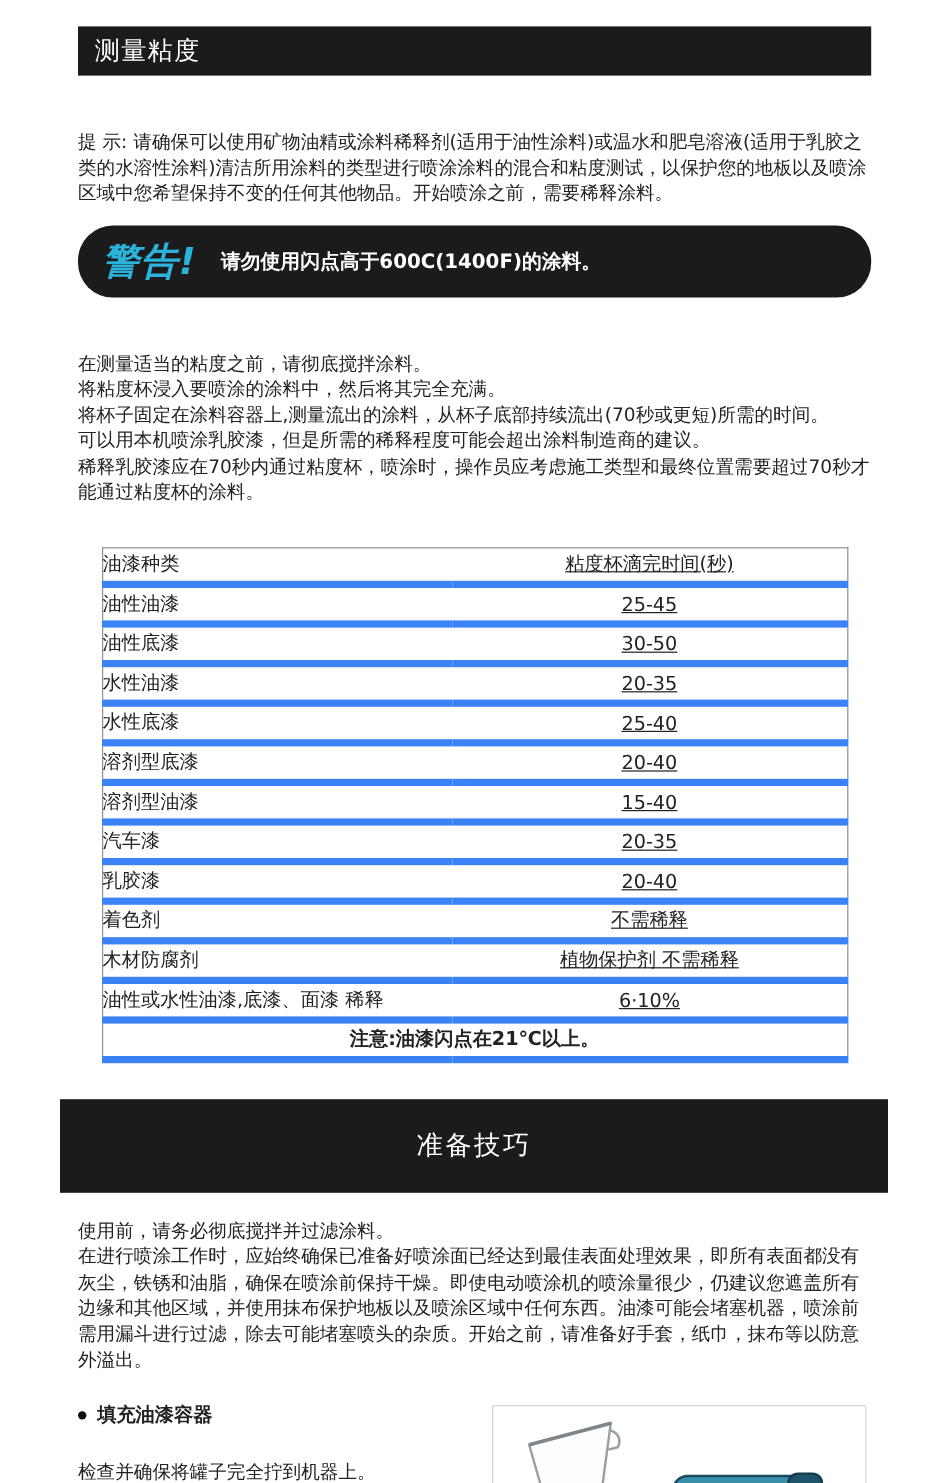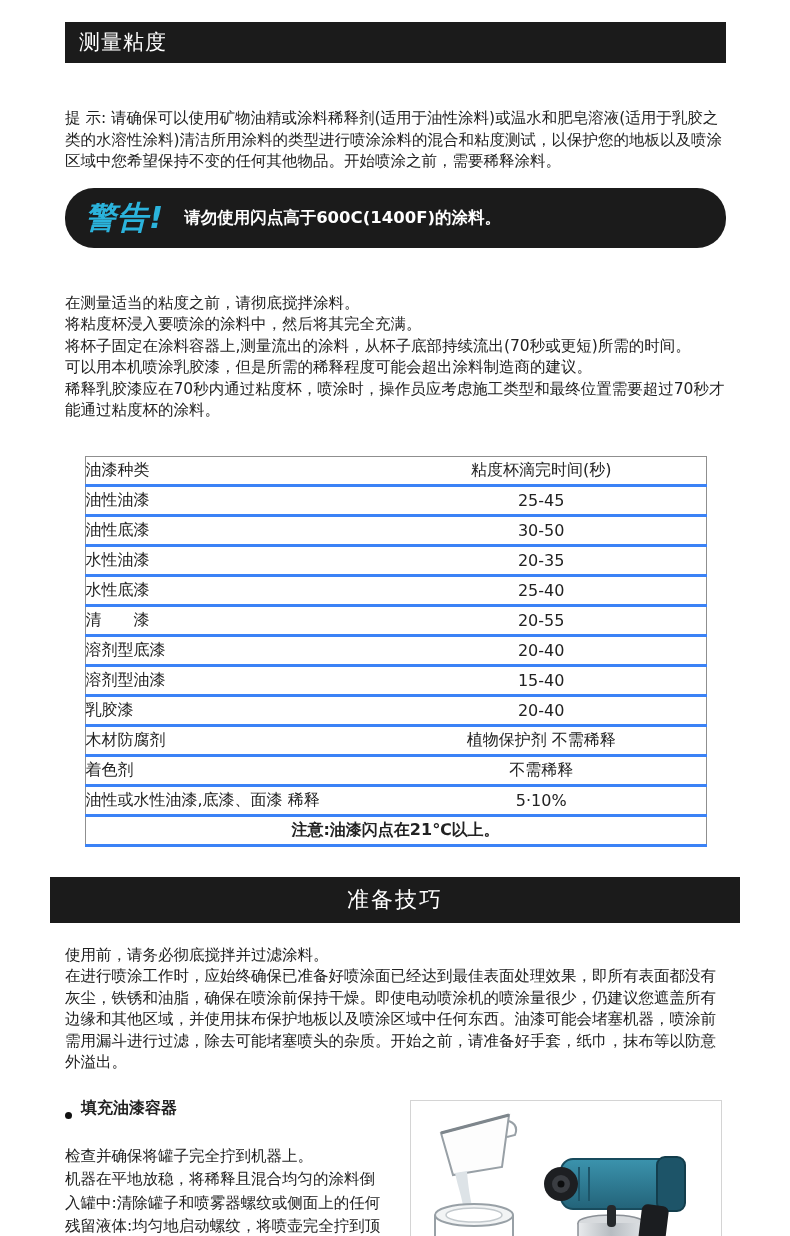--- a/index.html
+++ b/index.html
@@ -22,36 +22,36 @@
   .warning-label {
     color:#2bb3dc; font-size:31px; font-weight:bold; font-style:italic;
     flex:0 0 auto; letter-spacing:1px;
   }
   .warning-lines { font-size:16.5px; font-weight:bold; line-height:26px; }
 
   .vtable {
     width:622px; margin:34px auto 0; border-collapse:collapse;
     font-size:16px; color:#222; border:1px solid #8f8f8f;
   }
-  .vtable tr { border-bottom:3px solid #3b82f6; }
+  .vtable tr { border-bottom:6px solid #3b82f6; }
   .vtable th { font-weight:normal; }
   .vtable th, .vtable td { padding:3px 0; height:27px; }
   .col-type { text-align:left; padding-left:36px; width:47%; }
-  .col-time { text-align:center; }
+  .col-time { text-align:center;text-decoration:underline; }
   .note-cell { text-align:center; font-weight:bold; font-size:16px; }
 
   .bar-center {
     background:#1b1b1b; color:#fff; font-size:22px; text-align:center;
-    padding:8px 0; margin:30px -14px 0 -15px; letter-spacing:2px;
+    padding:24px 0; margin:30px -14px 0 -15px; letter-spacing:2px;
   }
   .prep-body { margin-top:22px; }
 
   .fill-section { display:flex; margin-top:24px; }
   .fill-left { width:335px; flex:0 0 auto; }
-  .bullet-heading { display:flex; align-items:flex-end; font-size:16px; font-weight:bold; }
+  .bullet-heading { display:flex; align-items:center; font-size:16px; font-weight:bold; }
   .bullet-dot { width:7px; height:7px; border-radius:50%; background:#111; margin-right:9px; flex:0 0 auto; }
   .fill-text { margin-top:26px; font-size:15.5px; line-height:23.5px; padding-right:18px; }
   .illus-box {
     width:312px; height:226px; margin-left:10px; margin-top:2px;
     border:1px solid #d4d4d4; background:#fff; overflow:hidden;
   }
   .illus-box svg { display:block; width:100%; height:100%; }
 </style>
 </head>
 <body>
@@ -100,54 +100,54 @@
           <tr>
             <td class="col-type">水性油漆</td>
             <td class="col-time">20-35</td>
           </tr>
 
           <tr>
             <td class="col-type">水性底漆</td>
             <td class="col-time">25-40</td>
           </tr>
 
-          <tr>
-            <td class="col-type">清　　漆</td>
-            <td class="col-time">20-55</td>
-          </tr>
 
           <tr>
             <td class="col-type">溶剂型底漆</td>
             <td class="col-time">20-40</td>
           </tr>
 
           <tr>
             <td class="col-type">溶剂型油漆</td>
             <td class="col-time">15-40</td>
           </tr>
 
+          <tr>
+            <td class="col-type">汽车漆</td>
+            <td class="col-time">20-35</td>
+          </tr>
 
           <tr>
             <td class="col-type">乳胶漆</td>
             <td class="col-time">20-40</td>
           </tr>
 
           <tr>
+            <td class="col-type">着色剂</td>
+            <td class="col-time">不需稀释</td>
+          </tr>
+
+          <tr>
             <td class="col-type">木材防腐剂</td>
             <td class="col-time">植物保护剂 不需稀释</td>
           </tr>
 
           <tr>
-            <td class="col-type">着色剂</td>
-            <td class="col-time">不需稀释</td>
-          </tr>
-
-          <tr>
             <td class="col-type">油性或水性油漆,底漆、面漆 稀释</td>
-            <td class="col-time">5·10%</td>
+            <td class="col-time">6·10%</td>
           </tr>
         </tbody>
       <tfoot>
         <tr>
           <td class="note-cell" colspan="2">注意:油漆闪点在21℃以上。</td>
         </tr>
       </tfoot>
     </table>
 
     <div class="bar-center">

